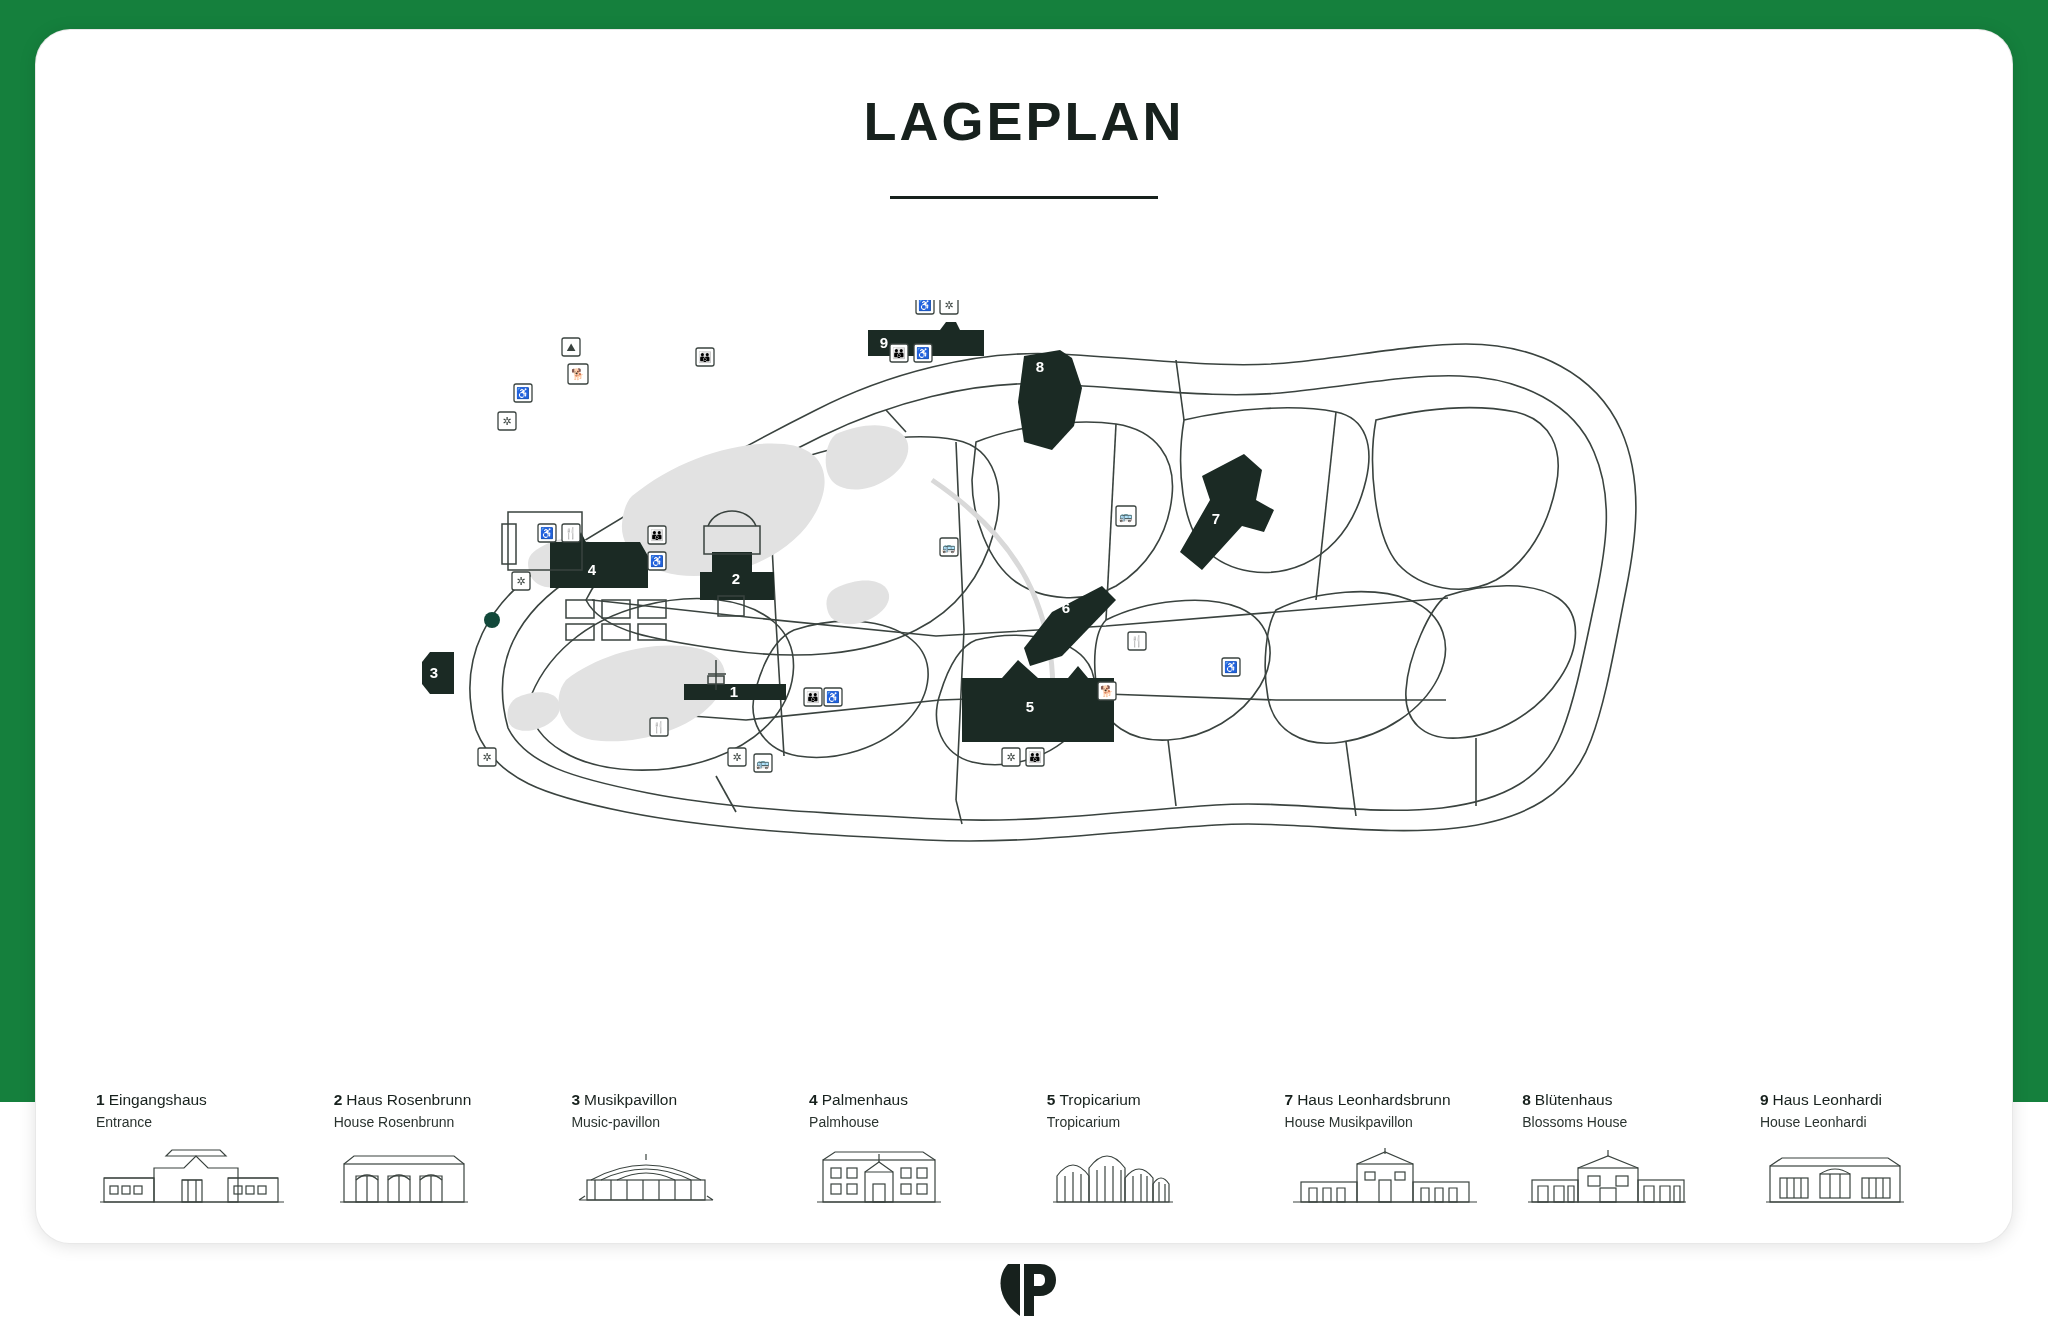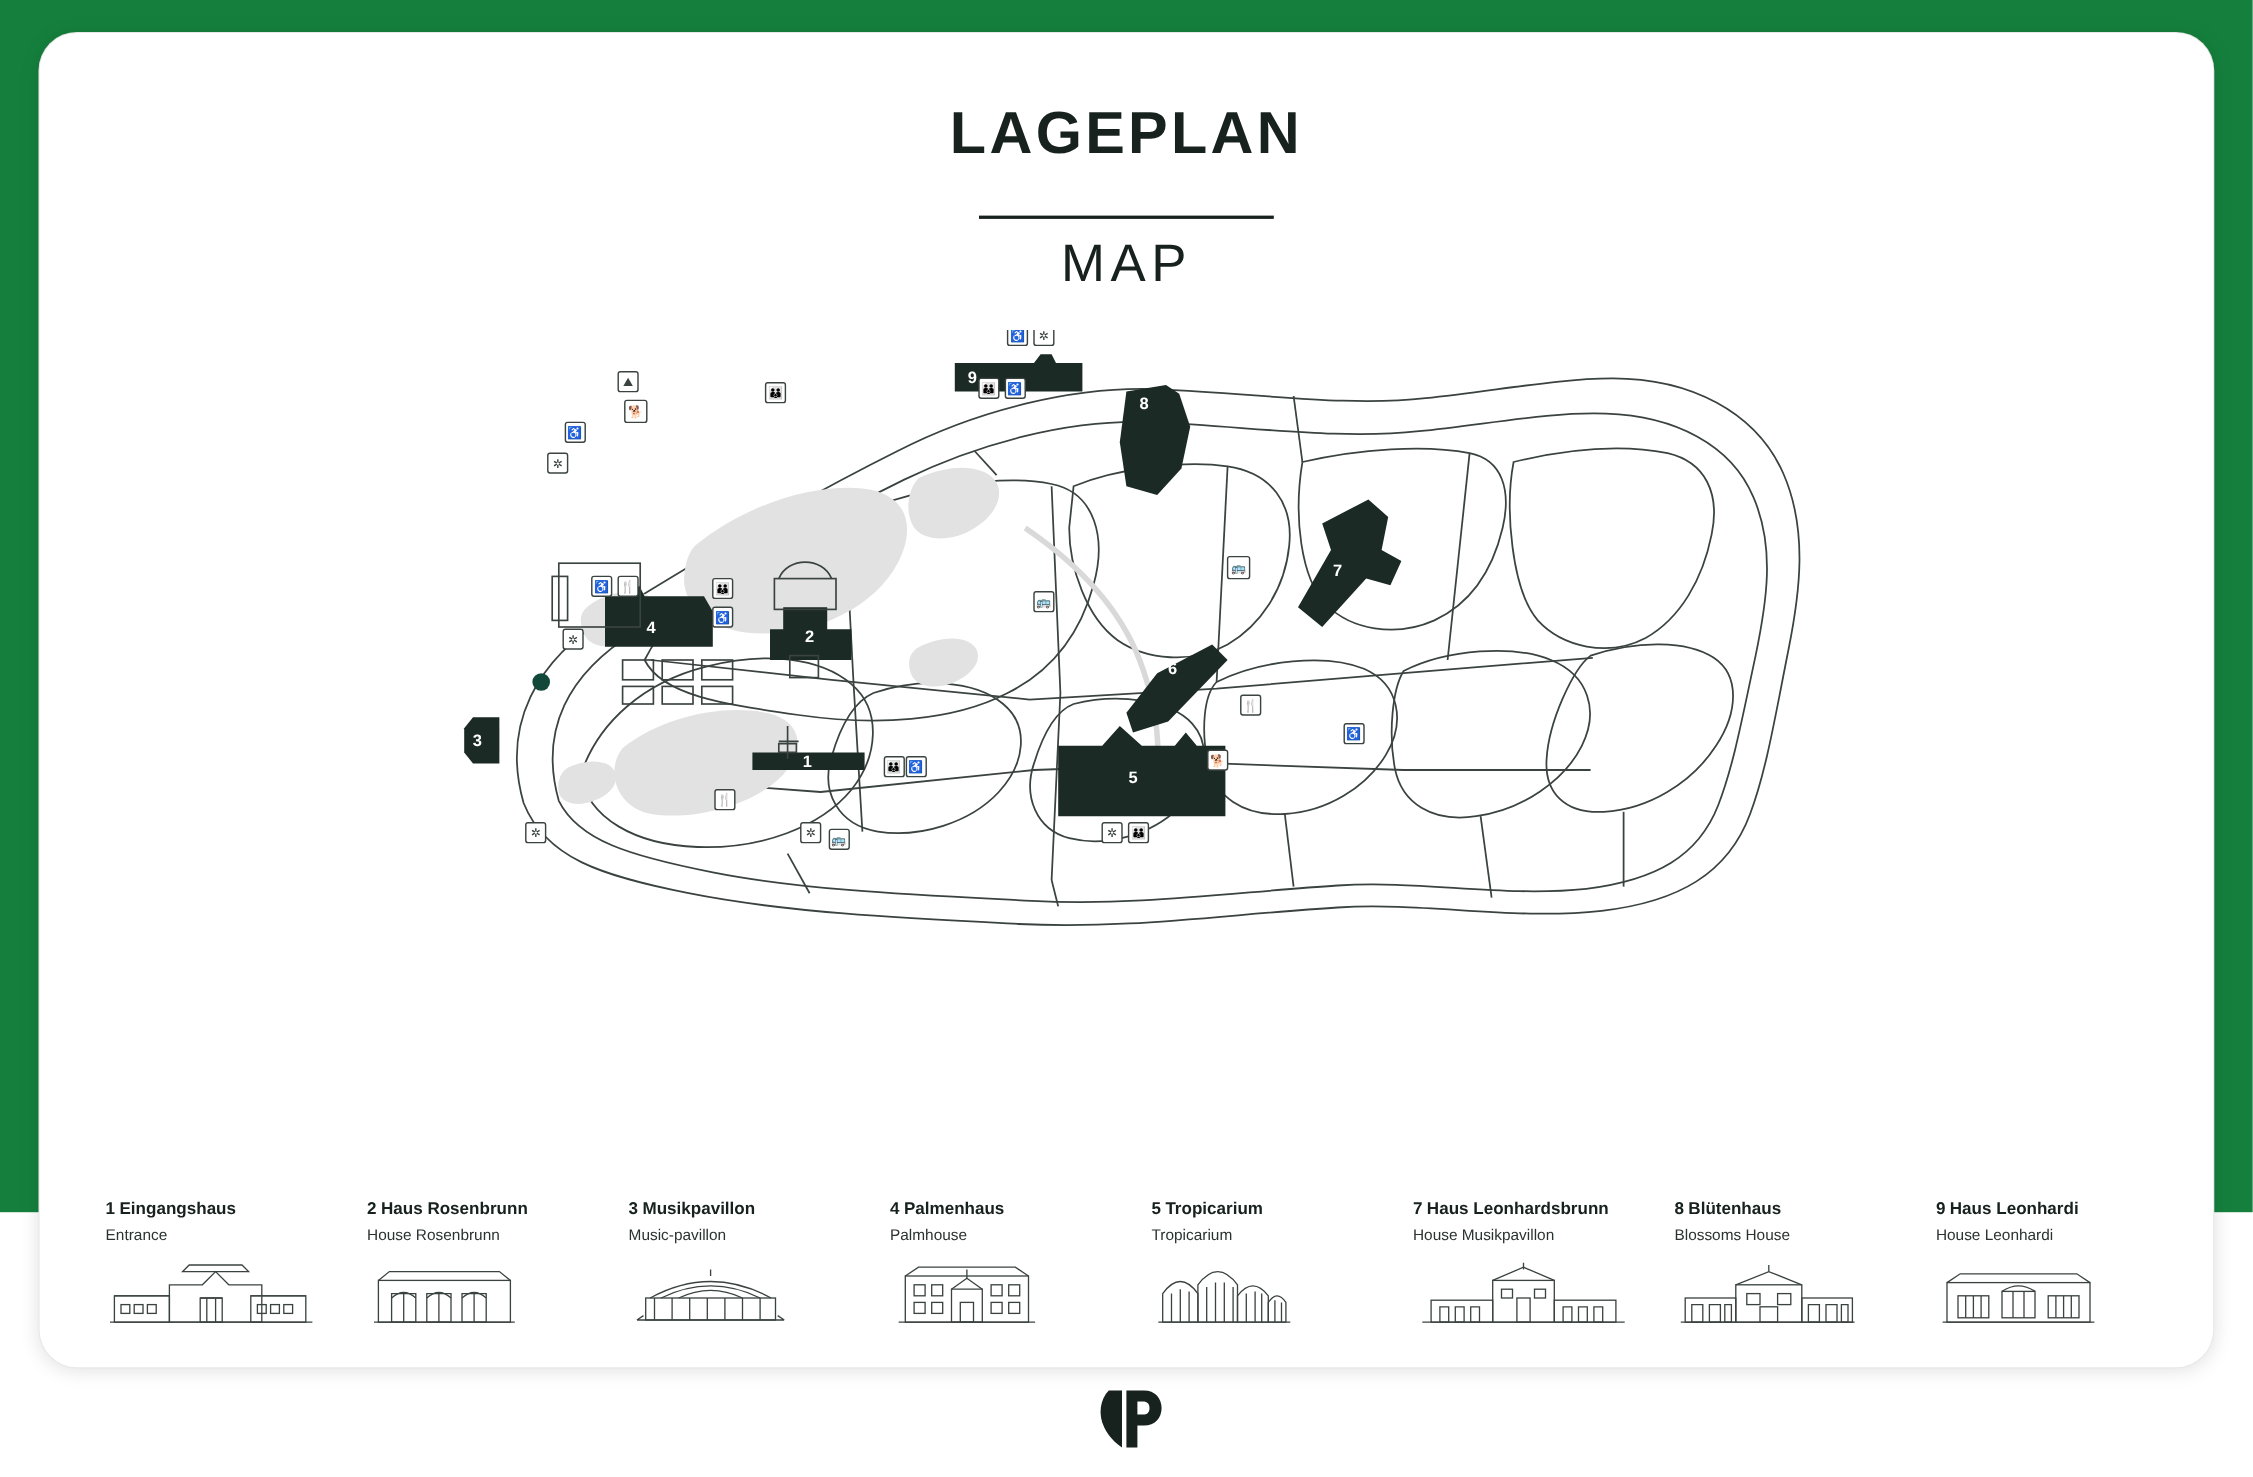--- a/index.html
+++ b/index.html
@@ -80,21 +80,21 @@
   .legend-col {
     width: 196px;
   }
   .legend-head {
     font-size: 15.5px;
     color: #17211d;
     line-height: 1.35;
     white-space: nowrap;
   }
   .legend-num { font-weight: bold; margin-right: 4px; }
-  .legend-de { font-weight: bold; }
+  .legend-de { font-weight: normal; }
   .legend-en {
     font-size: 14px;
     color: #2a332f;
     line-height: 1.35;
     margin-top: 2px;
     white-space: nowrap;
   }
   .legend-ico {
     margin-top: 14px;
     height: 66px;
@@ -117,21 +117,20 @@
   }
 </style>
 </head>
 <body>
 
 <div class="page">
   <div class="card">
 
     <div class="title">LAGEPLAN</div>
     <div class="title-rule"></div>
-    <div class="subtitle">MAP</div>
 
     <div class="map-wrap">
       <svg width="1280" height="690" viewBox="0 0 1280 690" xmlns="http://www.w3.org/2000/svg">
         <g fill="none" stroke="#3a433f" stroke-width="1.6">
 
           <path d="M60 430
                    C 40 360, 70 300, 140 258
                    C 215 212, 300 160, 400 110
                    C 470 74, 560 50, 640 54
                    C 730 58, 810 70, 880 62

